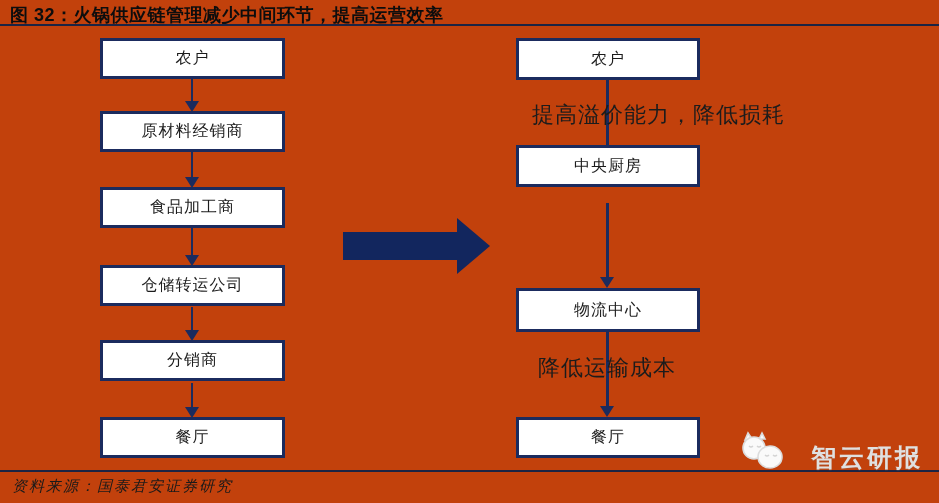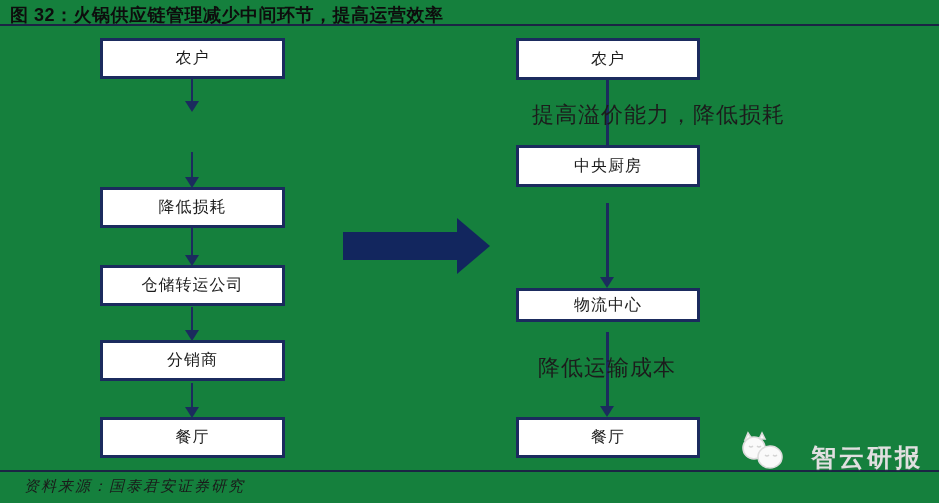--- a/index.html
+++ b/index.html
@@ -1,21 +1,21 @@
 <!DOCTYPE html>
 <html><head>
 <meta charset="utf-8">
 <style>
   html, body { margin: 0; padding: 0; background: #ffffff; }
   body { font-family: "Liberation Sans", sans-serif; }
   .page {
     position: relative;
     width: 939px;
     height: 503px;
-    background: #15803d;
+    background: #c2410c;
     overflow: hidden;
   }
   .title {
     position: absolute;
     left: 10px;
     top: 3px;
     font-size: 18px;
     font-weight: bold;
     color: #0d0d0d;
     letter-spacing: 0.5px;
@@ -98,21 +98,21 @@
     letter-spacing: 1px;
     text-align: right;
     z-index: 4;
     white-space: nowrap;
   }
   .annotation.a1 { left: 470px; width: 315px; top: 100px; }
   .annotation.a2 { left: 488px; width: 188px; top: 353px; }
 
   .source {
     position: absolute;
-    left: 24px;
+    left: 12px;
     top: 477px;
     font-family: "Liberation Serif", serif;
     font-style: italic;
     font-size: 15px;
     letter-spacing: 2px;
     color: #1a1a1a;
     white-space: nowrap;
   }
 
   .watermark {
@@ -136,38 +136,39 @@
 </head>
 <body>
 
 <div class="page">
 
   <div class="title">图 32：火锅供应链管理减少中间环节，提高运营效率</div>
   <div class="rule top"></div>
 
   <div class="fbox left" style="top:38px">农户</div>
   <div class="varrow thin" style="top:79px;  height:23px"></div>
+  <div class="fbox left" style="top:111px">原材料经销商</div>
   <div class="varrow thin" style="top:152px; height:26px"></div>
-  <div class="fbox left" style="top:187px">降低损耗</div>
+  <div class="fbox left" style="top:187px">食品加工商</div>
   <div class="varrow thin" style="top:228px; height:28px"></div>
   <div class="fbox left" style="top:265px">仓储转运公司</div>
   <div class="varrow thin" style="top:307px; height:24px"></div>
   <div class="fbox left" style="top:340px">分销商</div>
   <div class="varrow thin" style="top:383px; height:25px"></div>
   <div class="fbox left" style="top:417px">餐厅</div>
 
   <div class="big-arrow-body"></div>
   <div class="big-arrow-head"></div>
 
   <div class="fbox right" style="top:38px">农户</div>
   <div class="varrow thick" style="top:80px;  height:71px"></div>
   <div class="annotation a1">提高溢价能力，降低损耗</div>
   <div class="fbox right" style="top:145px">中央厨房</div>
   <div class="varrow thick" style="top:203px; height:75px"></div>
-  <div class="fbox right" style="top:288px; height:34px">物流中心</div>
+  <div class="fbox right" style="top:288px; height:44px">物流中心</div>
   <div class="varrow thick" style="top:332px; height:75px"></div>
   <div class="annotation a2">降低运输成本</div>
   <div class="fbox right" style="top:417px; height:41px">餐厅</div>
 
   <div class="rule bottom"></div>
   <div class="source">资料来源：国泰君安证券研究</div>
 
   <div class="watermark">
     <span>
       <svg width="52" height="40" viewBox="0 0 52 40">

